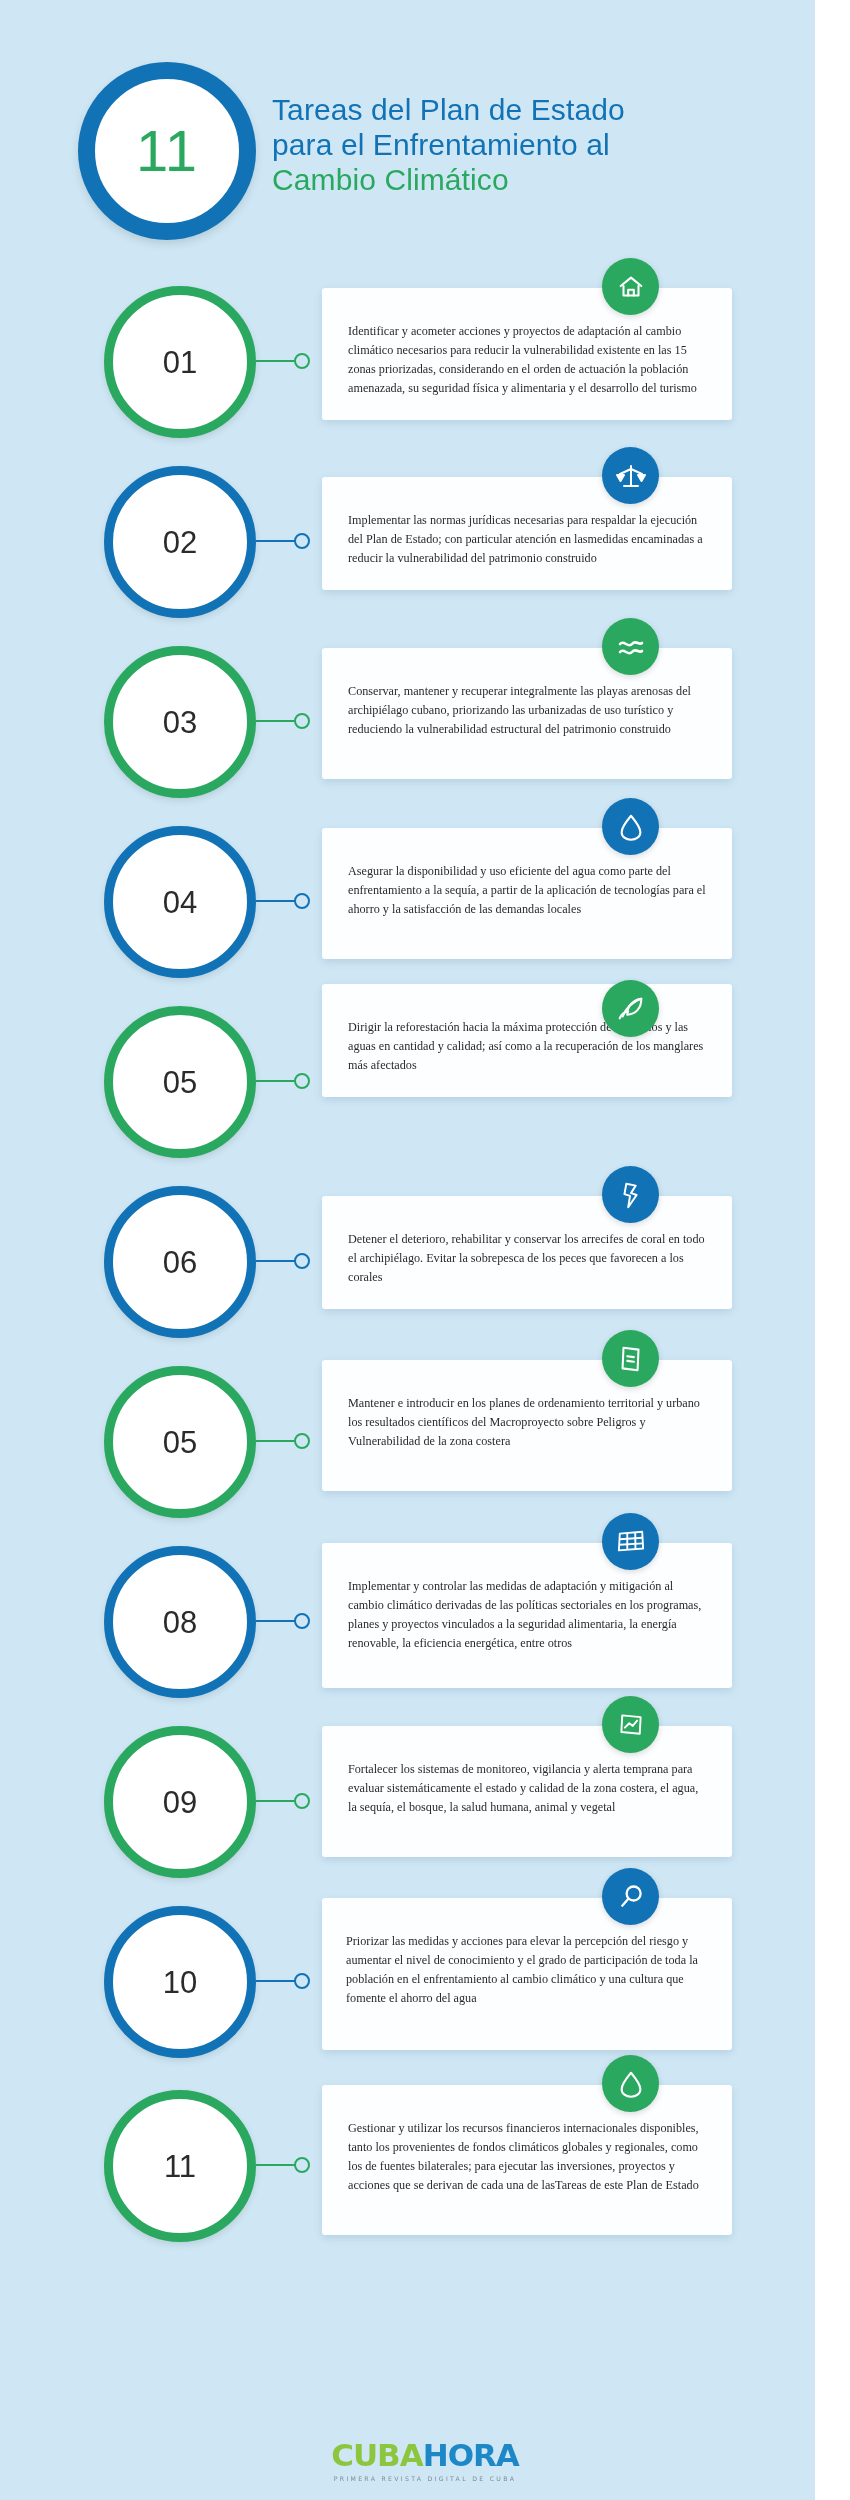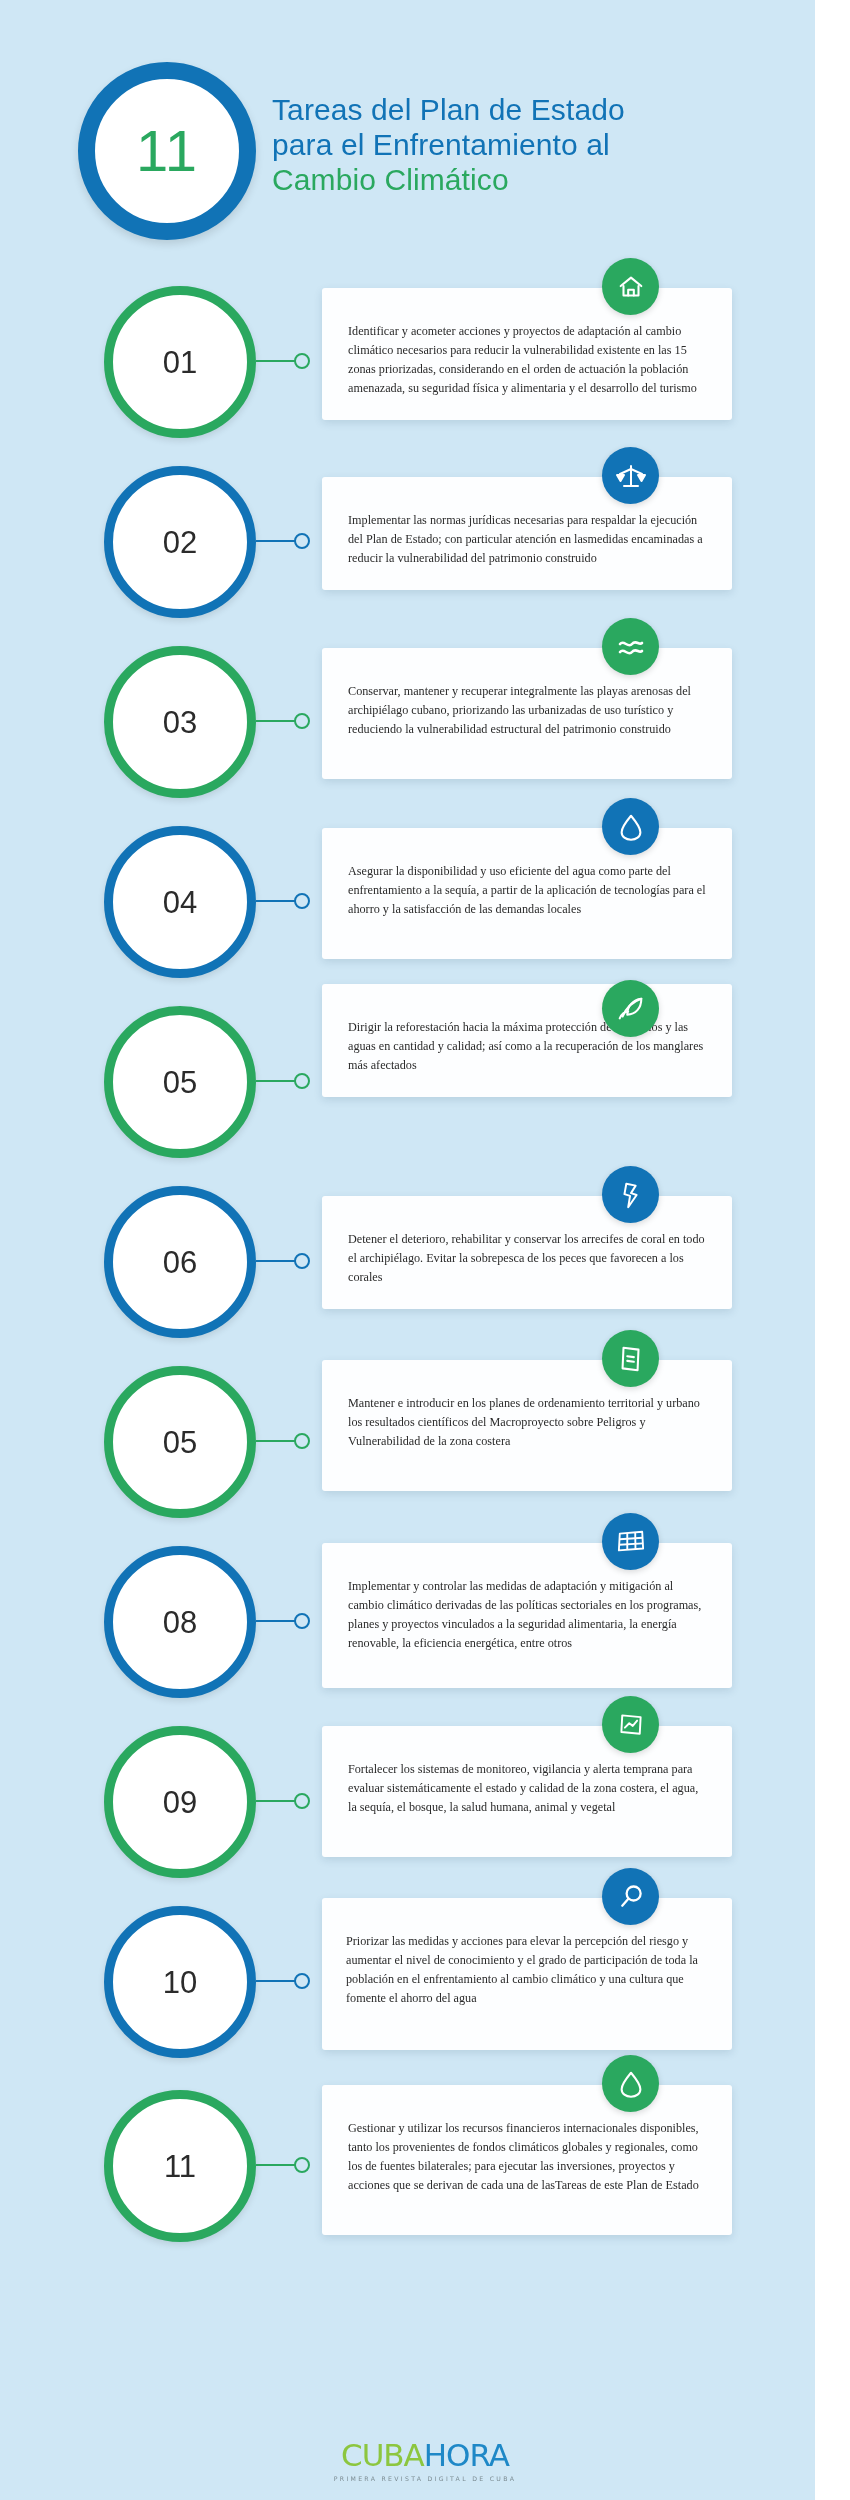--- a/index.html
+++ b/index.html
@@ -127,21 +127,21 @@
 
   
   .footer {
     position: absolute;
     left: 0; bottom: 18px;
     width: 850px;
     text-align: center;
   }
   .logo {
     font-family: "DejaVu Sans", sans-serif;
-    font-weight: normal;
+    font-weight: bold;
     font-size: 31px;
     letter-spacing: -1px;
     line-height: 1;
   }
   .logo .g { color: #8cc63f; }
   .logo .b { color: #1e88c7; }
   .logo-tag {
     margin-top: 4px;
     font-family: "DejaVu Sans", sans-serif;
     font-size: 6.2px;

